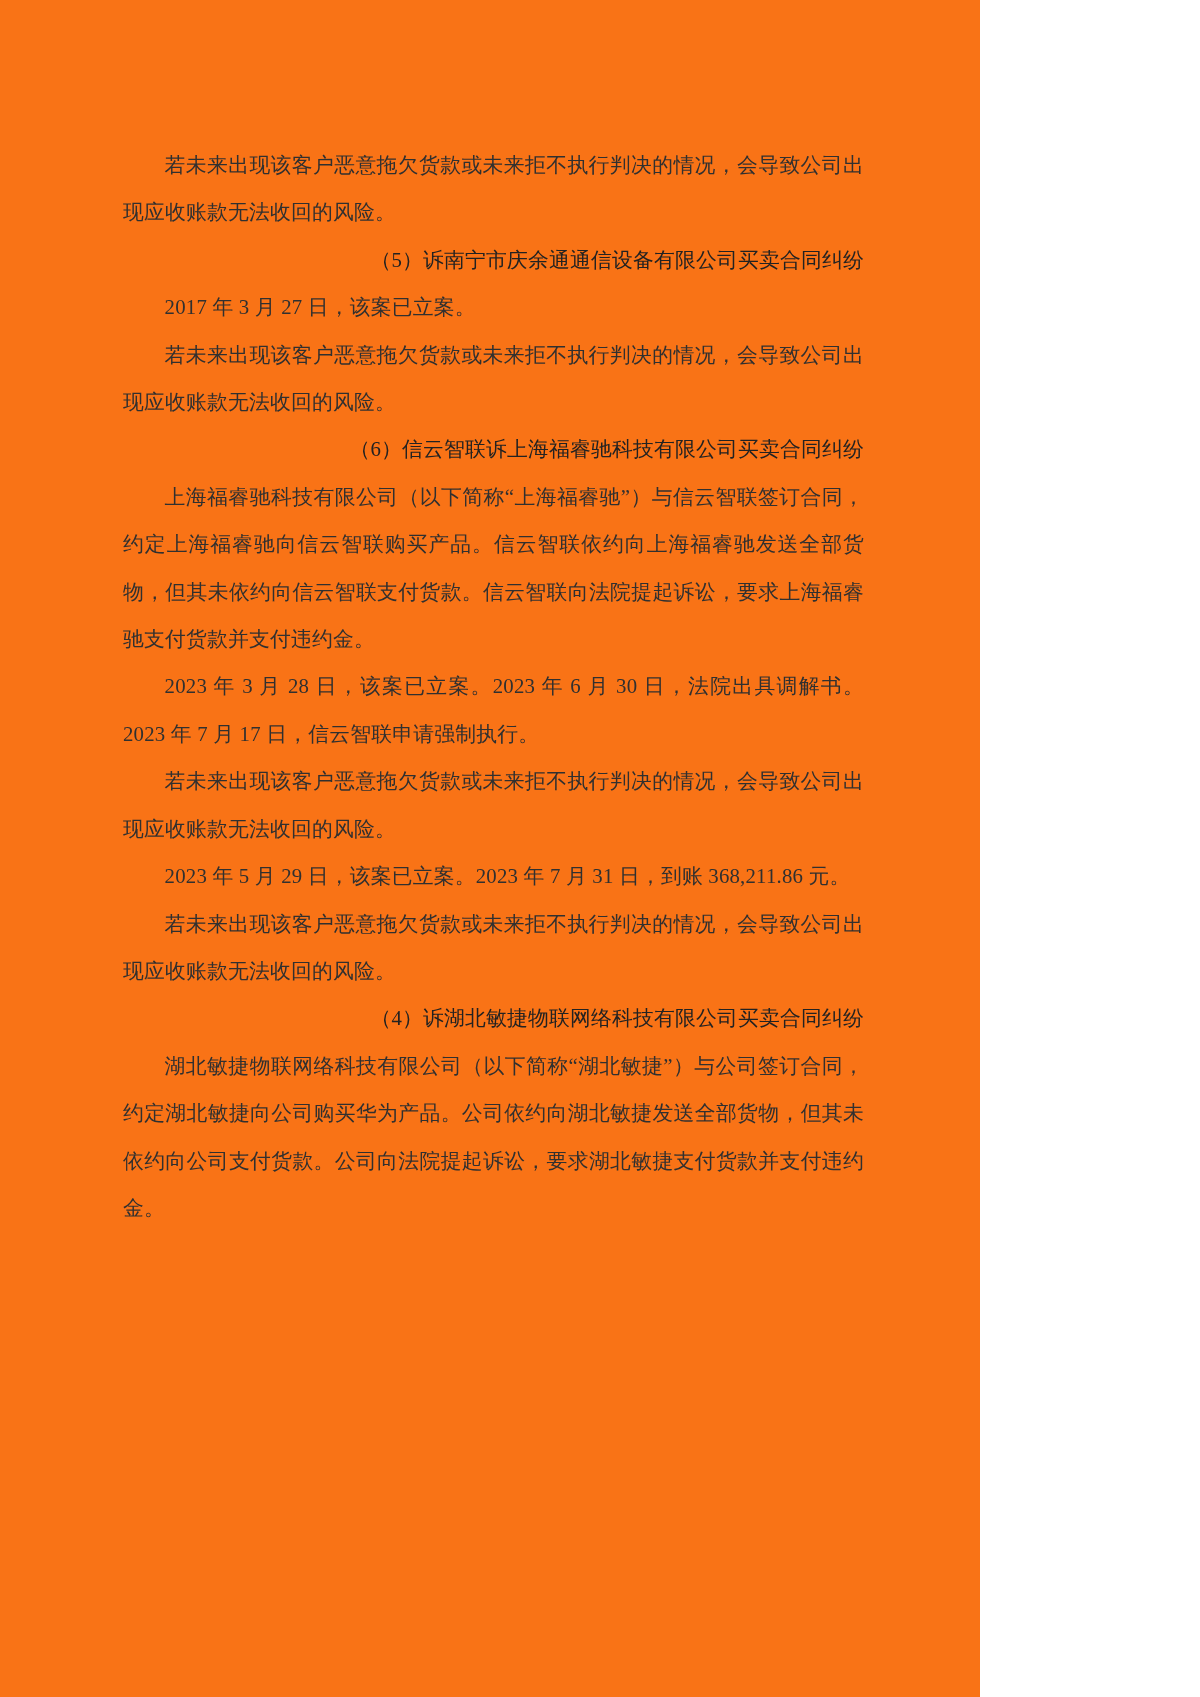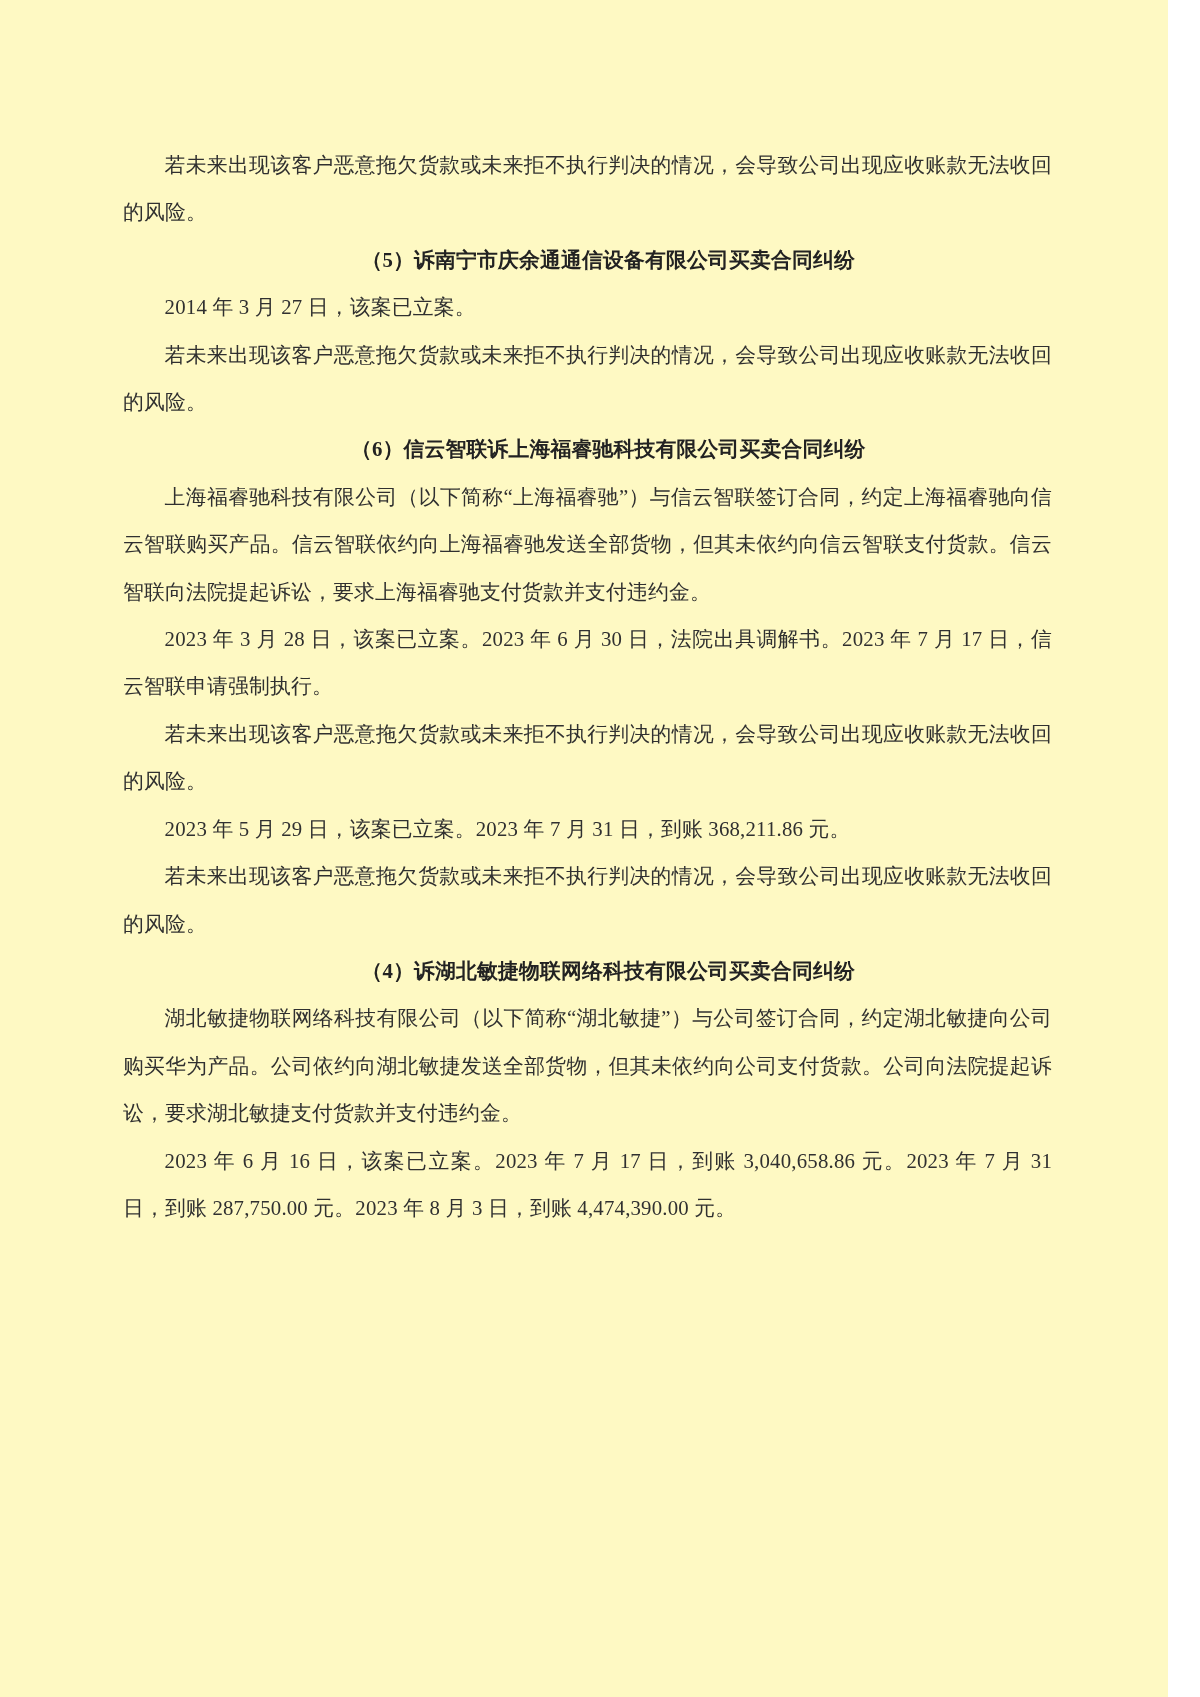--- a/index.html
+++ b/index.html
@@ -2,53 +2,52 @@
 <html lang="zh"><head>
 <meta charset="utf-8">
 <style>
   html, body {
     margin: 0;
     padding: 0;
     background: #ffffff;
   }
   .page {
     position: relative;
-    width: 1168px;
+    width: 980px;
     height: 1697px;
     box-sizing: border-box;
-    background: #fef9c3;
+    background: #f97316;
     padding: 141px 116px 0 123px;
     overflow: hidden;
     font-family: "Liberation Serif", "DejaVu Serif", serif;
   }
   .page p {
     margin: 0;
     font-size: 20.8px;
     line-height: 47.4px;
     color: #303030;
     text-align: justify;
     text-indent: 2em;
     letter-spacing: 0.2px;
   }
   .page p.heading {
-    font-weight: bold;
+    font-weight: normal;
     color: #222222;
-    text-align: center;
+    text-align: right;
   }
 </style>
 </head>
 <body>
 
 <div class="page">
   <p>若未来出现该客户恶意拖欠货款或未来拒不执行判决的情况，会导致公司出现应收账款无法收回的风险。</p>
   <p class="heading">（5）诉南宁市庆余通通信设备有限公司买卖合同纠纷</p>
-  <p>2014 年 3 月 27 日，该案已立案。</p>
+  <p>2017 年 3 月 27 日，该案已立案。</p>
   <p>若未来出现该客户恶意拖欠货款或未来拒不执行判决的情况，会导致公司出现应收账款无法收回的风险。</p>
   <p class="heading">（6）信云智联诉上海福睿驰科技有限公司买卖合同纠纷</p>
   <p>上海福睿驰科技有限公司（以下简称“上海福睿驰”）与信云智联签订合同，约定上海福睿驰向信云智联购买产品。信云智联依约向上海福睿驰发送全部货物，但其未依约向信云智联支付货款。信云智联向法院提起诉讼，要求上海福睿驰支付货款并支付违约金。</p>
   <p>2023 年 3 月 28 日，该案已立案。2023 年 6 月 30 日，法院出具调解书。2023 年 7 月 17 日，信云智联申请强制执行。</p>
   <p>若未来出现该客户恶意拖欠货款或未来拒不执行判决的情况，会导致公司出现应收账款无法收回的风险。</p>
   <p>2023 年 5 月 29 日，该案已立案。2023 年 7 月 31 日，到账 368,211.86 元。</p>
   <p>若未来出现该客户恶意拖欠货款或未来拒不执行判决的情况，会导致公司出现应收账款无法收回的风险。</p>
   <p class="heading">（4）诉湖北敏捷物联网络科技有限公司买卖合同纠纷</p>
   <p>湖北敏捷物联网络科技有限公司（以下简称“湖北敏捷”）与公司签订合同，约定湖北敏捷向公司购买华为产品。公司依约向湖北敏捷发送全部货物，但其未依约向公司支付货款。公司向法院提起诉讼，要求湖北敏捷支付货款并支付违约金。</p>
-  <p>2023 年 6 月 16 日，该案已立案。2023 年 7 月 17 日，到账 3,040,658.86 元。2023 年 7 月 31 日，到账 287,750.00 元。2023 年 8 月 3 日，到账 4,474,390.00 元。</p>
 </div>
 
 </body></html>

